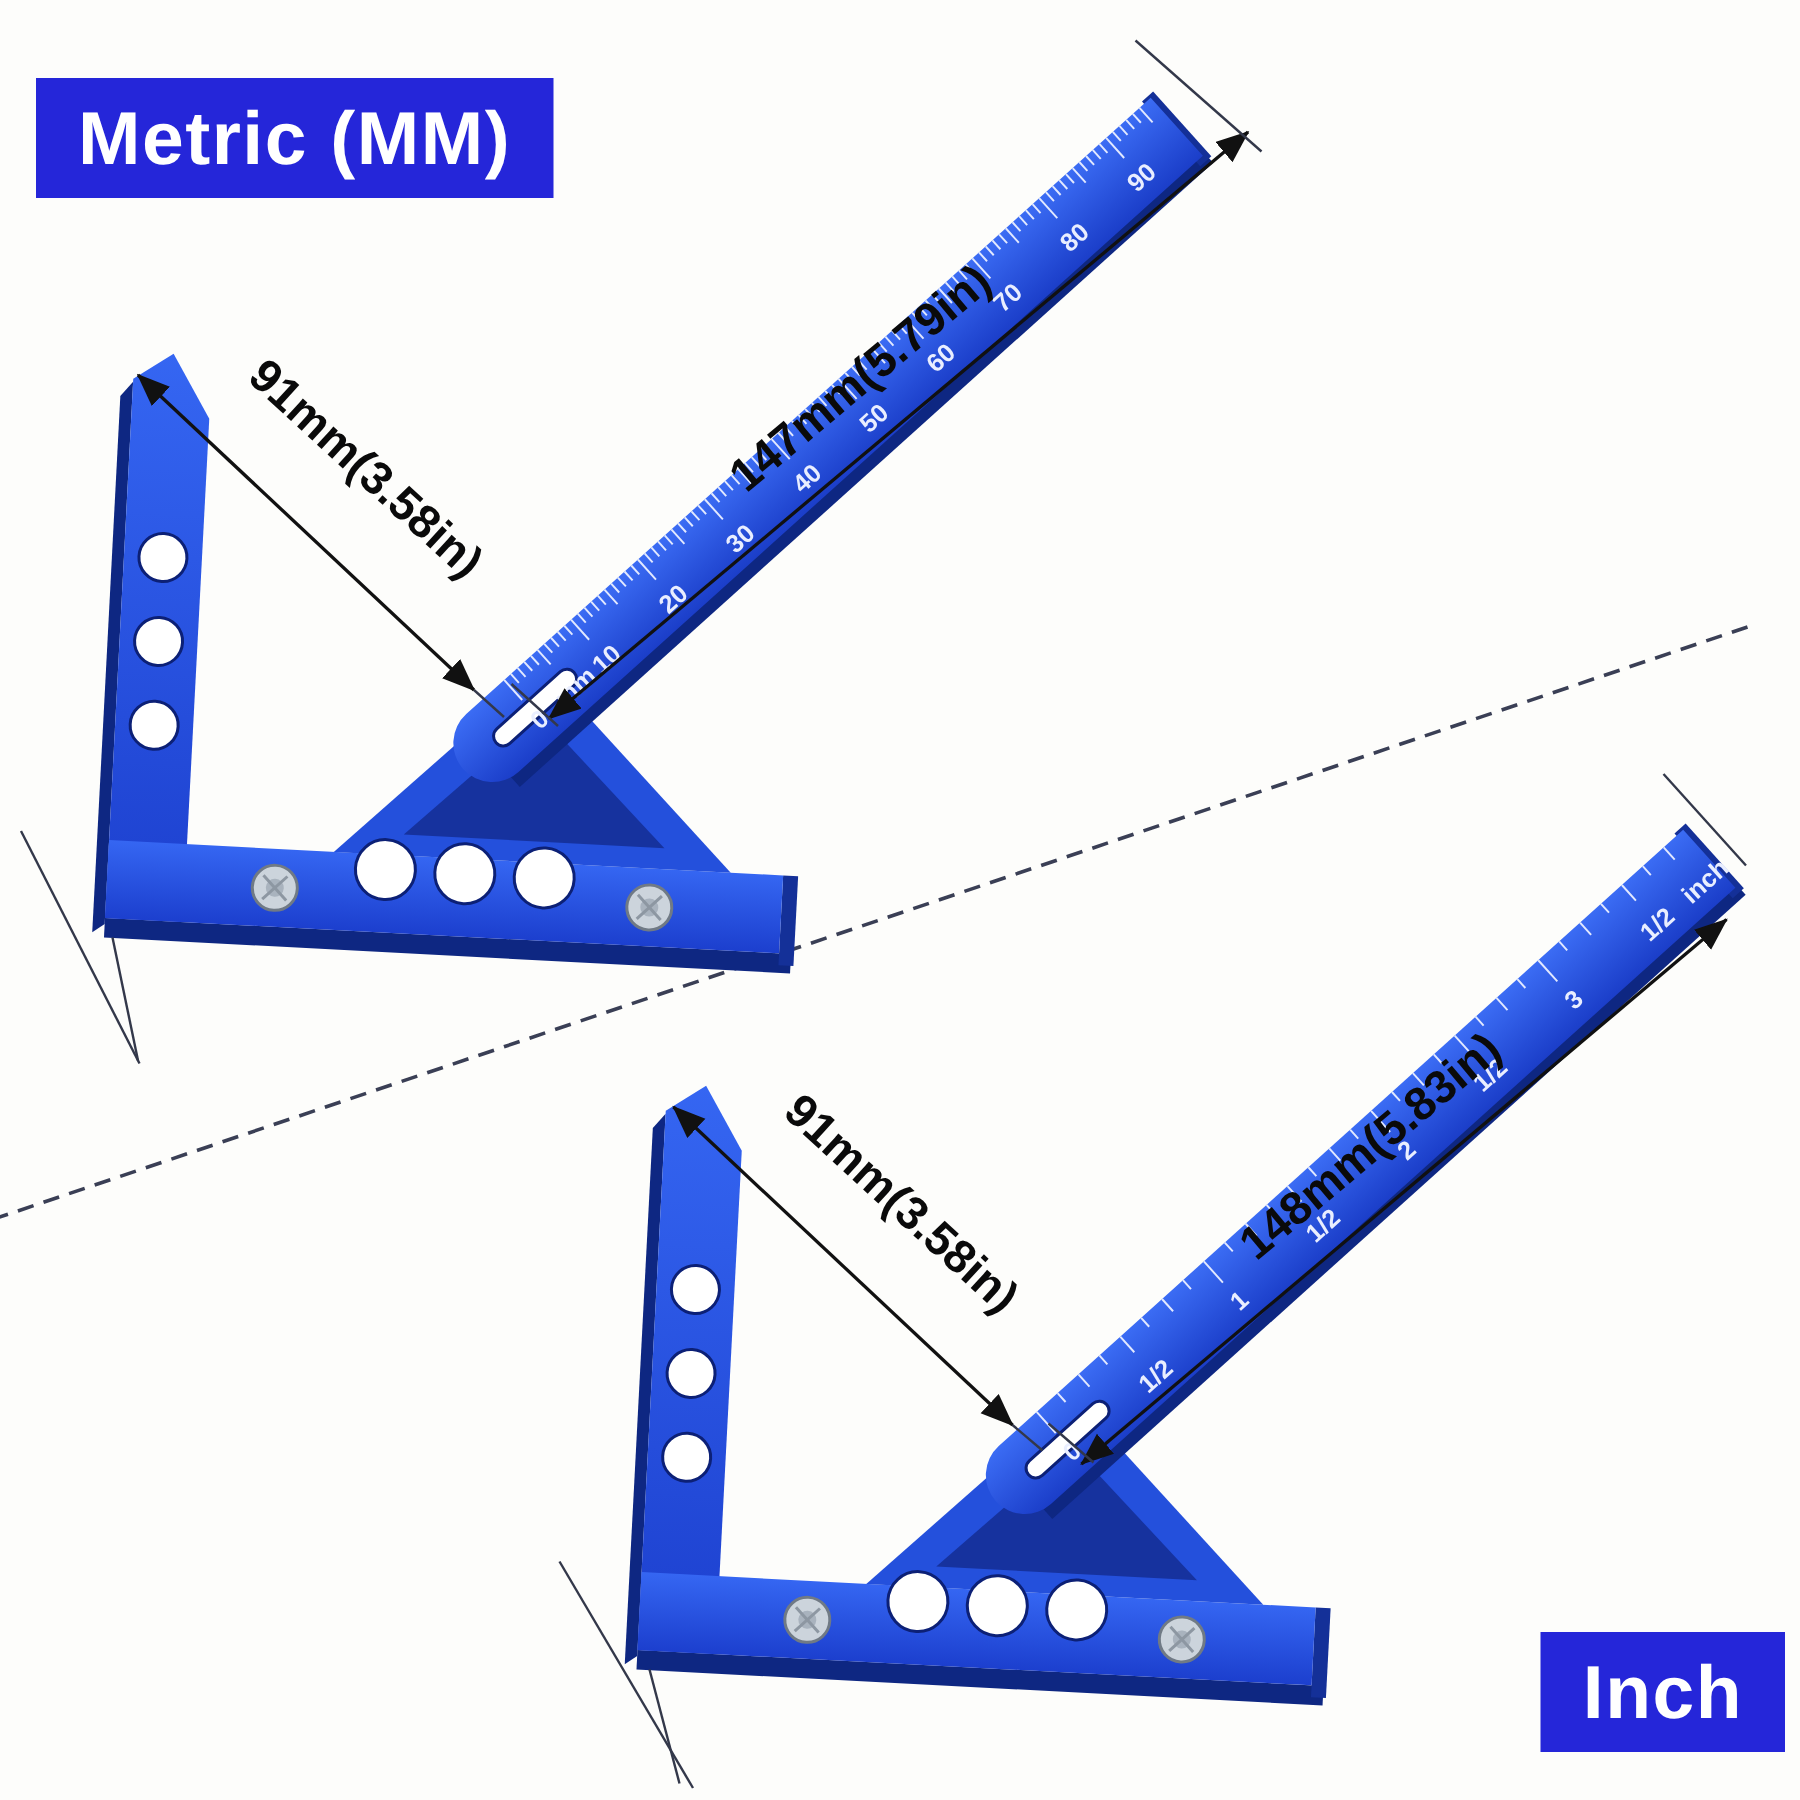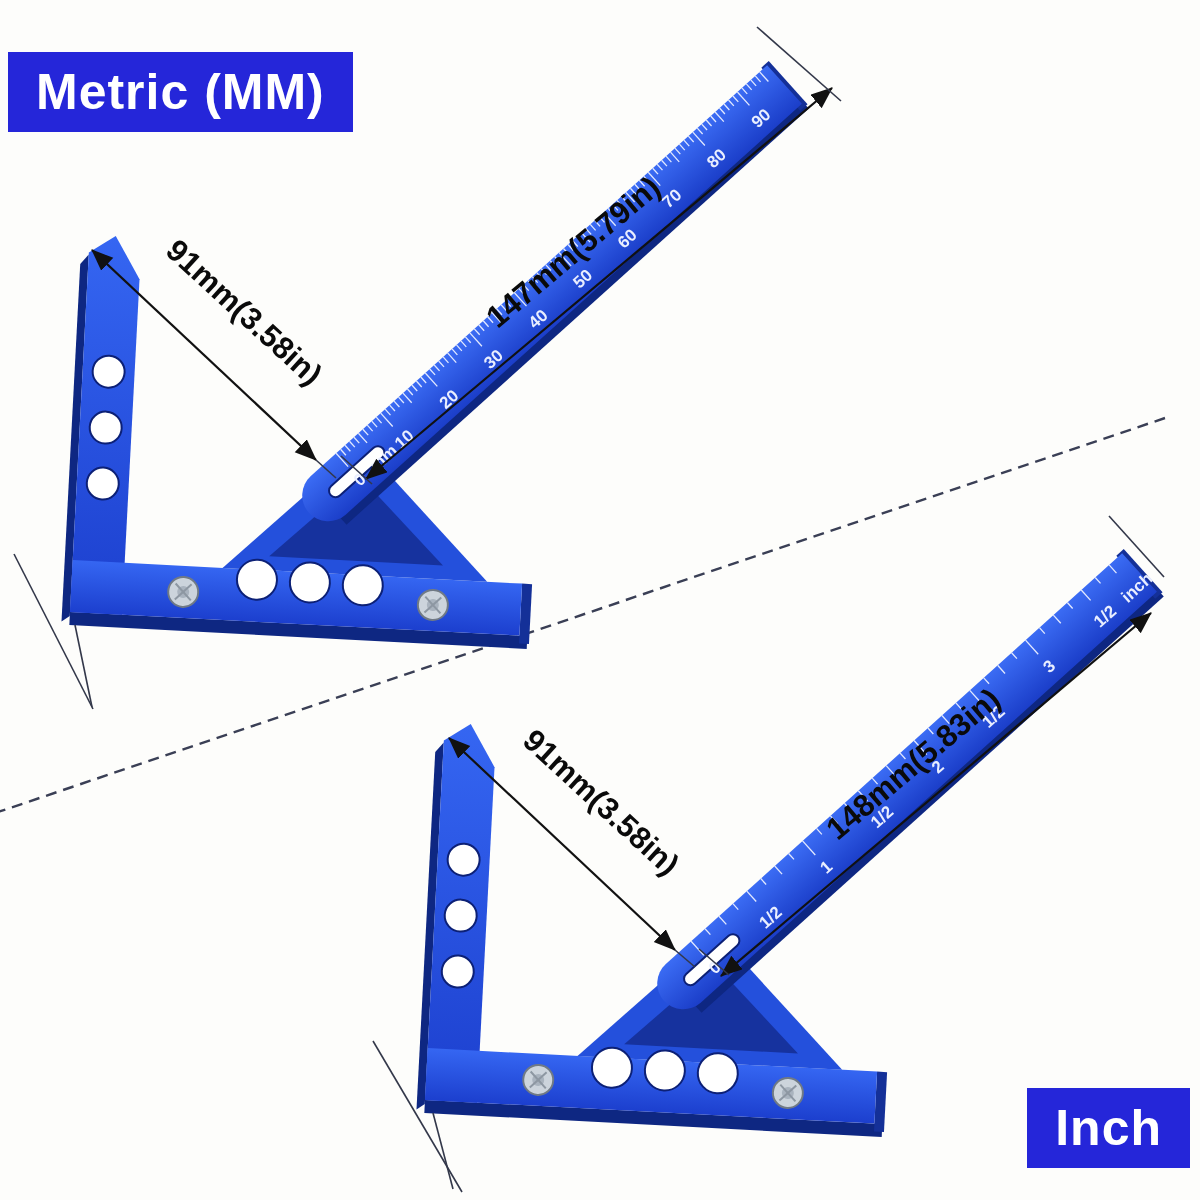--- a/index.html
+++ b/index.html
@@ -4,21 +4,21 @@
 <style>
   html,body{margin:0;padding:0;}
   body{font-family:"Liberation Sans",sans-serif;background:#ffffff;}
   #stage{position:relative;width:1200px;height:1200px;background:#fdfdfb;overflow:hidden;}
   #scene{position:absolute;left:0;top:0;}
   .badge{
     position:absolute;background:#2526d9;color:#ffffff;
     font-weight:bold;font-size:50px;line-height:1;
     padding:15px 28px;letter-spacing:1px;
   }
-  #badge-metric{left:8px;top:52px;}
+  #badge-metric{left:24px;top:52px;}
   #badge-inch{right:10px;bottom:32px;}
   .dim{stroke:#111111;stroke-width:2.2;}
   .ext{stroke:#33384a;stroke-width:1.6;}
   .dimtext{font-family:"Liberation Sans",sans-serif;font-weight:bold;font-size:31px;fill:#0a0a0a;text-anchor:middle;}
   .tick{stroke:#e2e9ff;stroke-width:1.3;}
   .scale-label{fill:#e9eeff;font-family:"Liberation Sans",sans-serif;font-weight:bold;font-size:17px;text-anchor:middle;}
   .hole{fill:#ffffff;stroke:#0c2076;stroke-width:2;}
 </style>
 </head>
 <body>

